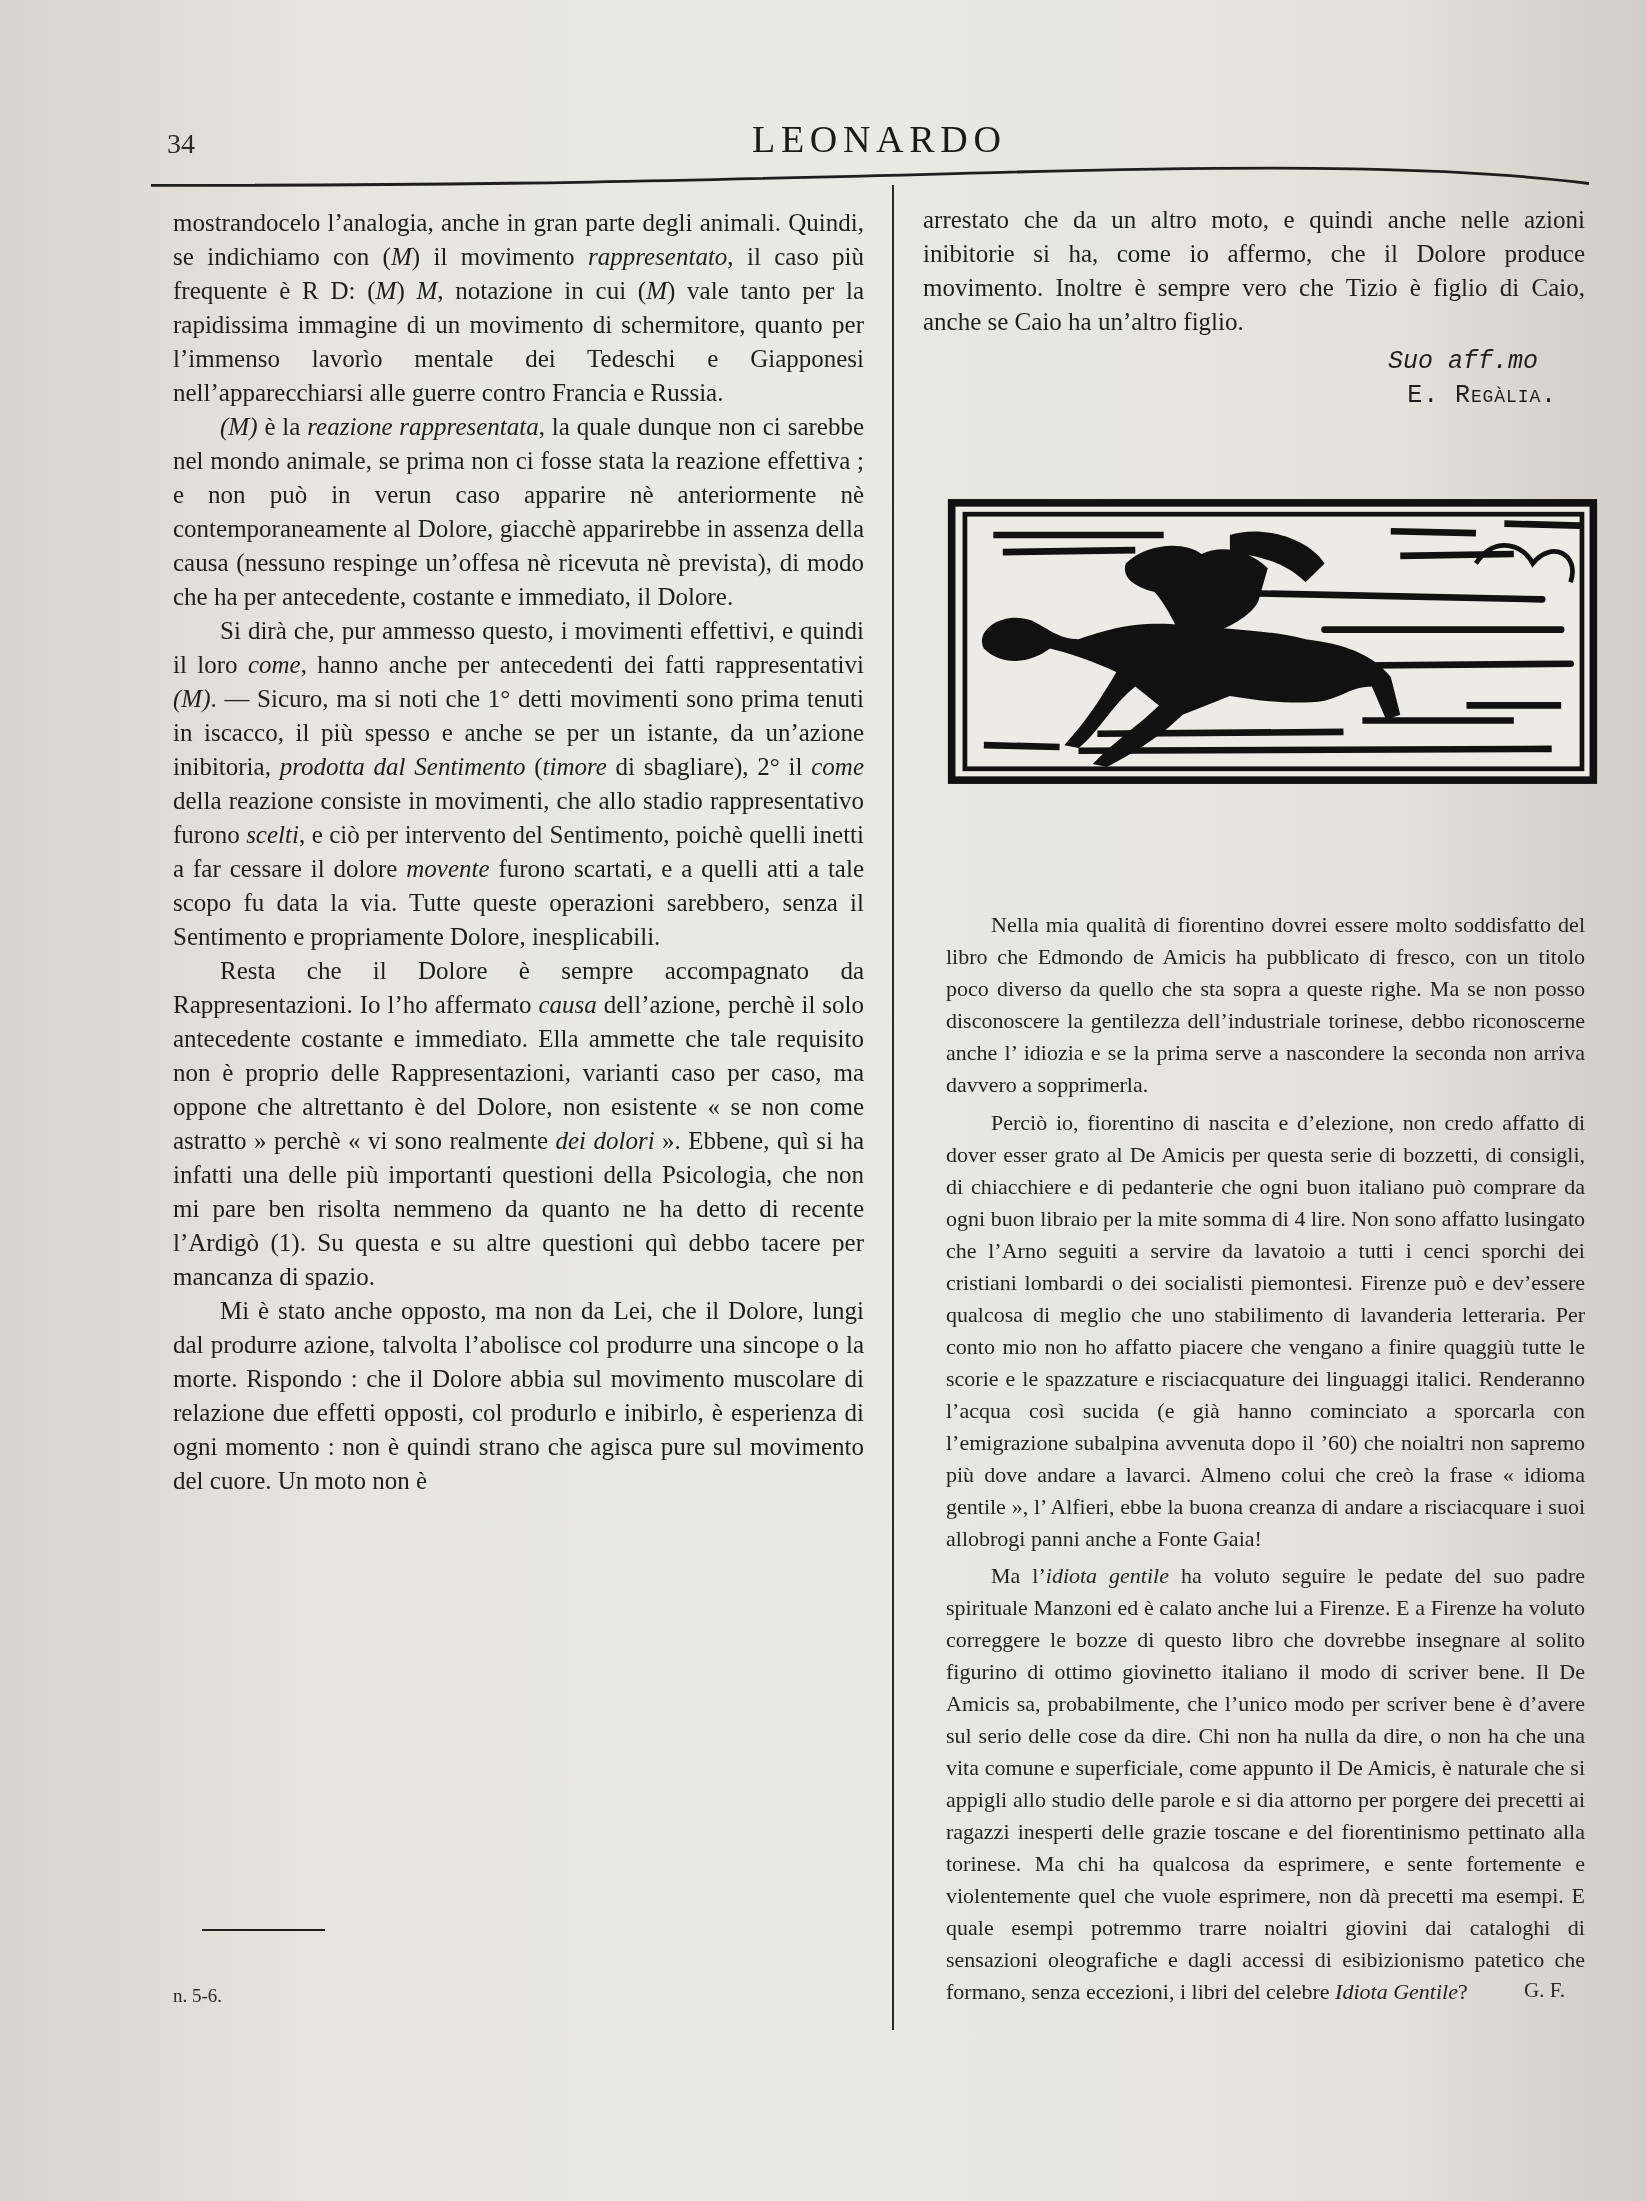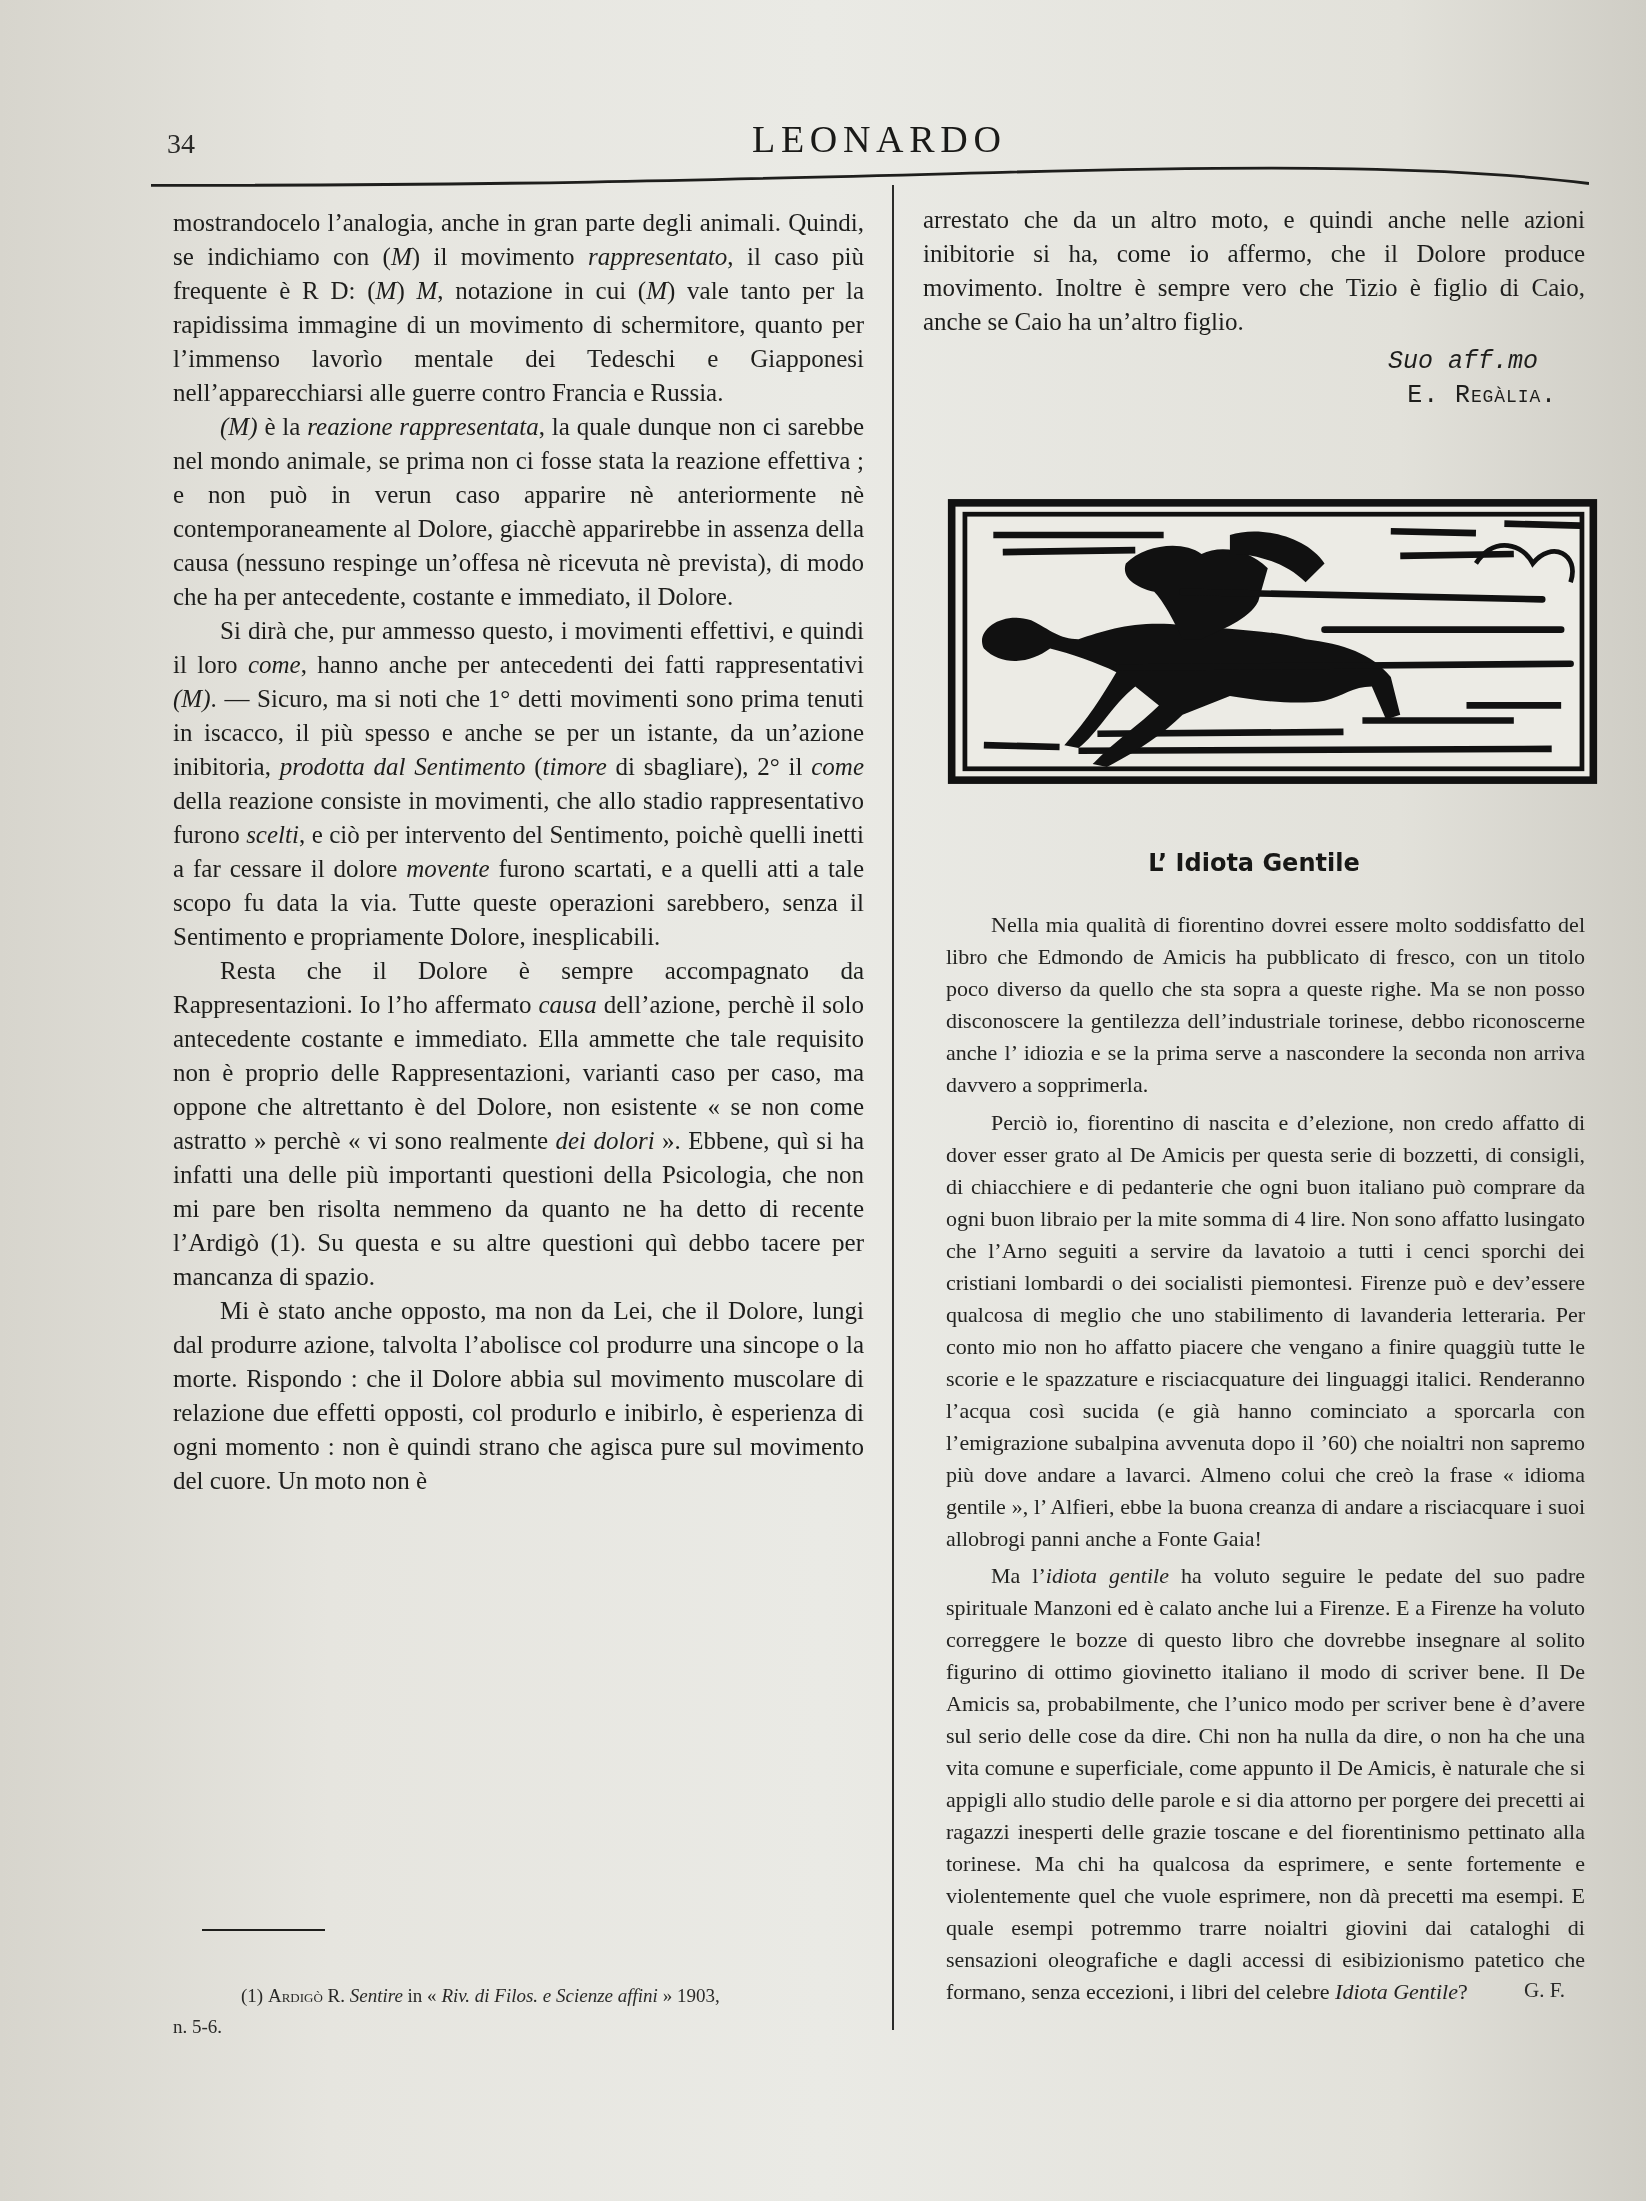--- a/index.html
+++ b/index.html
@@ -90,28 +90,20 @@
   <div class="col-left" id="left-col">
       <p><span>mostrandocelo l’analogia, anche in gran parte degli animali. Quindi, se indichiamo con (</span><i>M</i><span>) il movimento </span><i>rappresentato</i><span>, il caso più frequente è R D: (</span><i>M</i><span>) </span><i>M</i><span>, notazione in cui (</span><i>M</i><span>) vale tanto per la rapidissima immagine di un movimento di schermitore, quanto per l’immenso lavorìo mentale dei Tedeschi e Giapponesi nell’apparecchiarsi alle guerre contro Francia e Russia.</span></p>
       <p class="indent"><i>(M)</i><span> è la </span><i>reazione rappresentata</i><span>, la quale dunque non ci sarebbe nel mondo animale, se prima non ci fosse stata la reazione effettiva ; e non può in verun caso apparire nè anteriormente nè contemporaneamente al Dolore, giacchè apparirebbe in assenza della causa (nessuno respinge un’offesa nè ricevuta nè prevista), di modo che ha per antecedente, costante e immediato, il Dolore.</span></p>
       <p class="indent"><span>Si dirà che, pur ammesso questo, i movimenti effettivi, e quindi il loro </span><i>come</i><span>, hanno anche per antecedenti dei fatti rappresentativi </span><i>(M)</i><span>. — Sicuro, ma si noti che 1° detti movimenti sono prima tenuti in iscacco, il più spesso e anche se per un istante, da un’azione inibitoria, </span><i>prodotta dal Sentimento</i><span> (</span><i>timore</i><span> di sbagliare), 2° il </span><i>come</i><span> della reazione consiste in movimenti, che allo stadio rappresentativo furono </span><i>scelti</i><span>, e ciò per intervento del Sentimento, poichè quelli inetti a far cessare il dolore </span><i>movente</i><span> furono scartati, e a quelli atti a tale scopo fu data la via. Tutte queste operazioni sarebbero, senza il Sentimento e propriamente Dolore, inesplicabili.</span></p>
       <p class="indent"><span>Resta che il Dolore è sempre accompagnato da Rappresentazioni. Io l’ho affermato </span><i>causa</i><span> dell’azione, perchè il solo antecedente costante e immediato. Ella ammette che tale requisito non è proprio delle Rappresentazioni, varianti caso per caso, ma oppone che altrettanto è del Dolore, non esistente « se non come astratto » perchè « vi sono realmente </span><i>dei dolori</i><span> ». Ebbene, quì si ha infatti una delle più importanti questioni della Psicologia, che non mi pare ben risolta nemmeno da quanto ne ha detto di recente l’Ardigò (1). Su questa e su altre questioni quì debbo tacere per mancanza di spazio.</span></p>
       <p class="indent"><span>Mi è stato anche opposto, ma non da Lei, che il Dolore, lungi dal produrre azione, talvolta l’abolisce col produrre una sincope o la morte. Rispondo : che il Dolore abbia sul movimento muscolare di relazione due effetti opposti, col produrlo e inibirlo, è esperienza di ogni momento : non è quindi strano che agisca pure sul movimento del cuore. Un moto non è</span></p>
     </div>
 
   <div class="footnote-rule"></div>
   <div class="footnote">
-    <div class="fn-first">
-      <span>(1)</span>
-      <span class="fn-author">Ardigò R.</span>
-      <i>Sentire</i>
-      <span>in «</span>
-      <i>Riv. di Filos. e Scienze affini</i>
-      <span>» 1903,</span>
-    </div>
     <div>n. 5-6.</div>
   </div>
 
   <div class="col-right-top">
     <p>arrestato che da un altro moto, e quindi anche nelle azioni inibitorie si ha, come io affermo, che il Dolore produce movimento. Inoltre è sempre vero che Tizio è figlio di Caio, anche se Caio ha un’altro figlio.</p>
     <div class="signoff">
       <div class="closing">Suo aff.mo</div>
       <div class="author">E. Regàlia.</div>
     </div>
   </div>
@@ -143,21 +135,20 @@
       <path d="M190 70 C 210 50, 250 45, 270 60 C 290 50, 320 55, 340 75 L 330 110 C 320 130, 290 140, 270 150 L 250 150 C 240 130, 230 110, 220 100 C 200 95, 185 85, 190 70 Z"></path>
       <path d="M300 40 C 330 30, 380 40, 400 70 L 380 90 C 360 70, 330 60, 300 60 Z"></path>
     </g>
     <g stroke="#111" stroke-width="7" fill="none" stroke-linecap="round">
       <path d="M250 100 L 630 108"></path>
       <path d="M400 140 L 650 140"></path>
       <path d="M180 180 L 660 176"></path>
     </g>
   </svg>
 
-  <div class="article-title">L’ Idiota Gentile</div>
 
   <div class="col-right-article" id="article-body">
       <p><span>Nella mia qualità di fiorentino dovrei essere molto soddisfatto del libro che Edmondo de Amicis ha pubblicato di fresco, con un titolo poco diverso da quello che sta sopra a queste righe. Ma se non posso disconoscere la gentilezza dell’industriale torinese, debbo riconoscerne anche l’ idiozia e se la prima serve a nascondere la seconda non arriva davvero a sopprimerla.</span></p>
       <p><span>Perciò io, fiorentino di nascita e d’elezione, non credo affatto di dover esser grato al De Amicis per questa serie di bozzetti, di consigli, di chiacchiere e di pedanterie che ogni buon italiano può comprare da ogni buon libraio per la mite somma di 4 lire. Non sono affatto lusingato che l’Arno seguiti a servire da lavatoio a tutti i cenci sporchi dei cristiani lombardi o dei socialisti piemontesi. Firenze può e dev’essere qualcosa di meglio che uno stabilimento di lavanderia letteraria. Per conto mio non ho affatto piacere che vengano a finire quaggiù tutte le scorie e le spazzature e risciacquature dei linguaggi italici. Renderanno l’acqua così sucida (e già hanno cominciato a sporcarla con l’emigrazione subalpina avvenuta dopo il ’60) che noialtri non sapremo più dove andare a lavarci. Almeno colui che creò la frase « idioma gentile », l’ Alfieri, ebbe la buona creanza di andare a risciacquare i suoi allobrogi panni anche a Fonte Gaia!</span></p>
       <p><span>Ma l’</span><i>idiota gentile</i><span> ha voluto seguire le pedate del suo padre spirituale Manzoni ed è calato anche lui a Firenze. E a Firenze ha voluto correggere le bozze di questo libro che dovrebbe insegnare al solito figurino di ottimo giovinetto italiano il modo di scriver bene. Il De Amicis sa, probabilmente, che l’unico modo per scriver bene è d’avere sul serio delle cose da dire. Chi non ha nulla da dire, o non ha che una vita comune e superficiale, come appunto il De Amicis, è naturale che si appigli allo studio delle parole e si dia attorno per porgere dei precetti ai ragazzi inesperti delle grazie toscane e del fiorentinismo pettinato alla torinese. Ma chi ha qualcosa da esprimere, e sente fortemente e violentemente quel che vuole esprimere, non dà precetti ma esempi. E quale esempi potremmo trarre noialtri giovini dai cataloghi di sensazioni oleografiche e dagli accessi di esibizionismo patetico che formano, senza eccezioni, i libri del celebre </span><i>Idiota Gentile</i><span>?</span></p>
     </div>
 
   <div class="initials">G. F.</div>
 
 </div>

